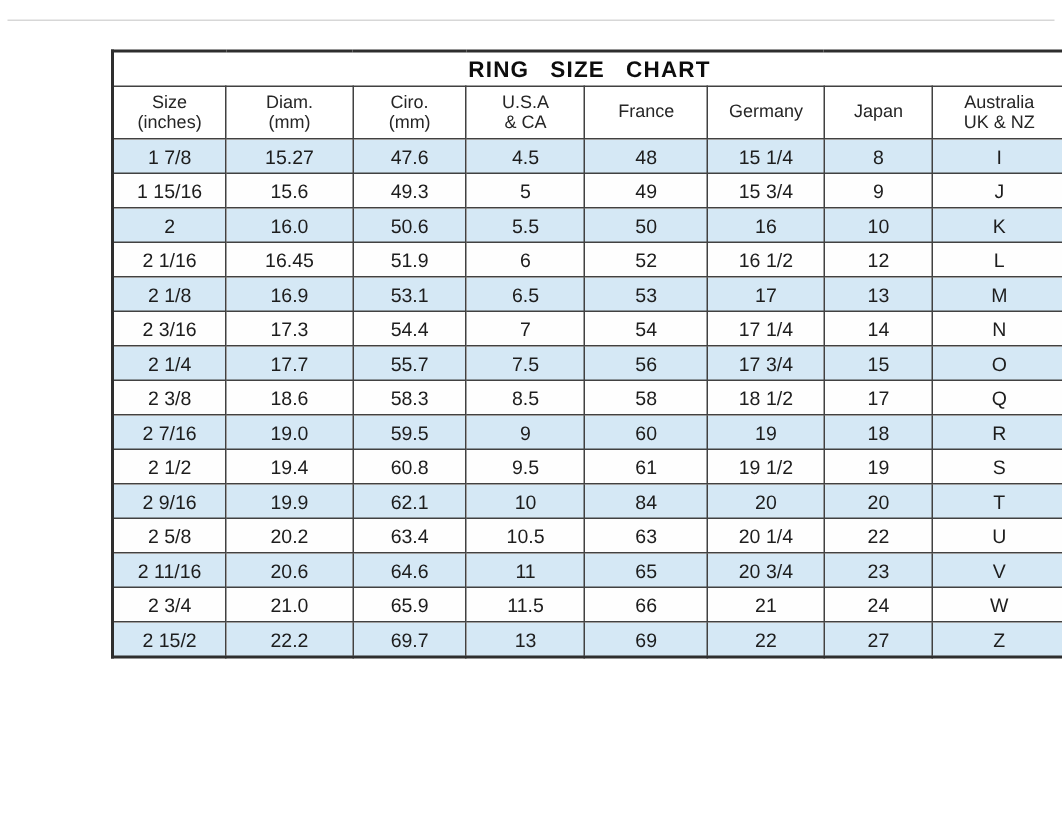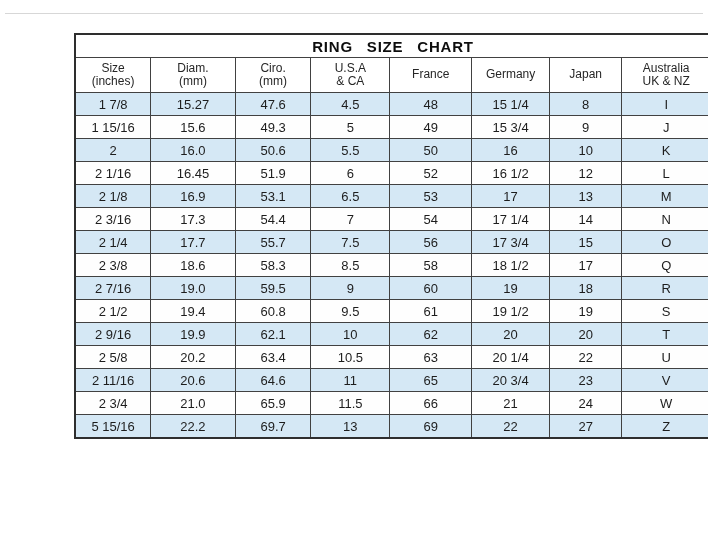--- a/index.html
+++ b/index.html
@@ -178,21 +178,21 @@
           <td>61</td>
           <td>19 1/2</td>
           <td>19</td>
           <td>S</td>
         </tr>
         <tr>
           <td>2 9/16</td>
           <td>19.9</td>
           <td>62.1</td>
           <td>10</td>
-          <td>62</td>
+          <td>84</td>
           <td>20</td>
           <td>20</td>
           <td>T</td>
         </tr>
         <tr>
           <td>2 5/8</td>
           <td>20.2</td>
           <td>63.4</td>
           <td>10.5</td>
           <td>63</td>
@@ -214,21 +214,21 @@
           <td>2 3/4</td>
           <td>21.0</td>
           <td>65.9</td>
           <td>11.5</td>
           <td>66</td>
           <td>21</td>
           <td>24</td>
           <td>W</td>
         </tr>
         <tr>
-          <td>5 15/16</td>
+          <td>2 15/2</td>
           <td>22.2</td>
           <td>69.7</td>
           <td>13</td>
           <td>69</td>
           <td>22</td>
           <td>27</td>
           <td>Z</td>
         </tr>
       </tbody>
   </table>

